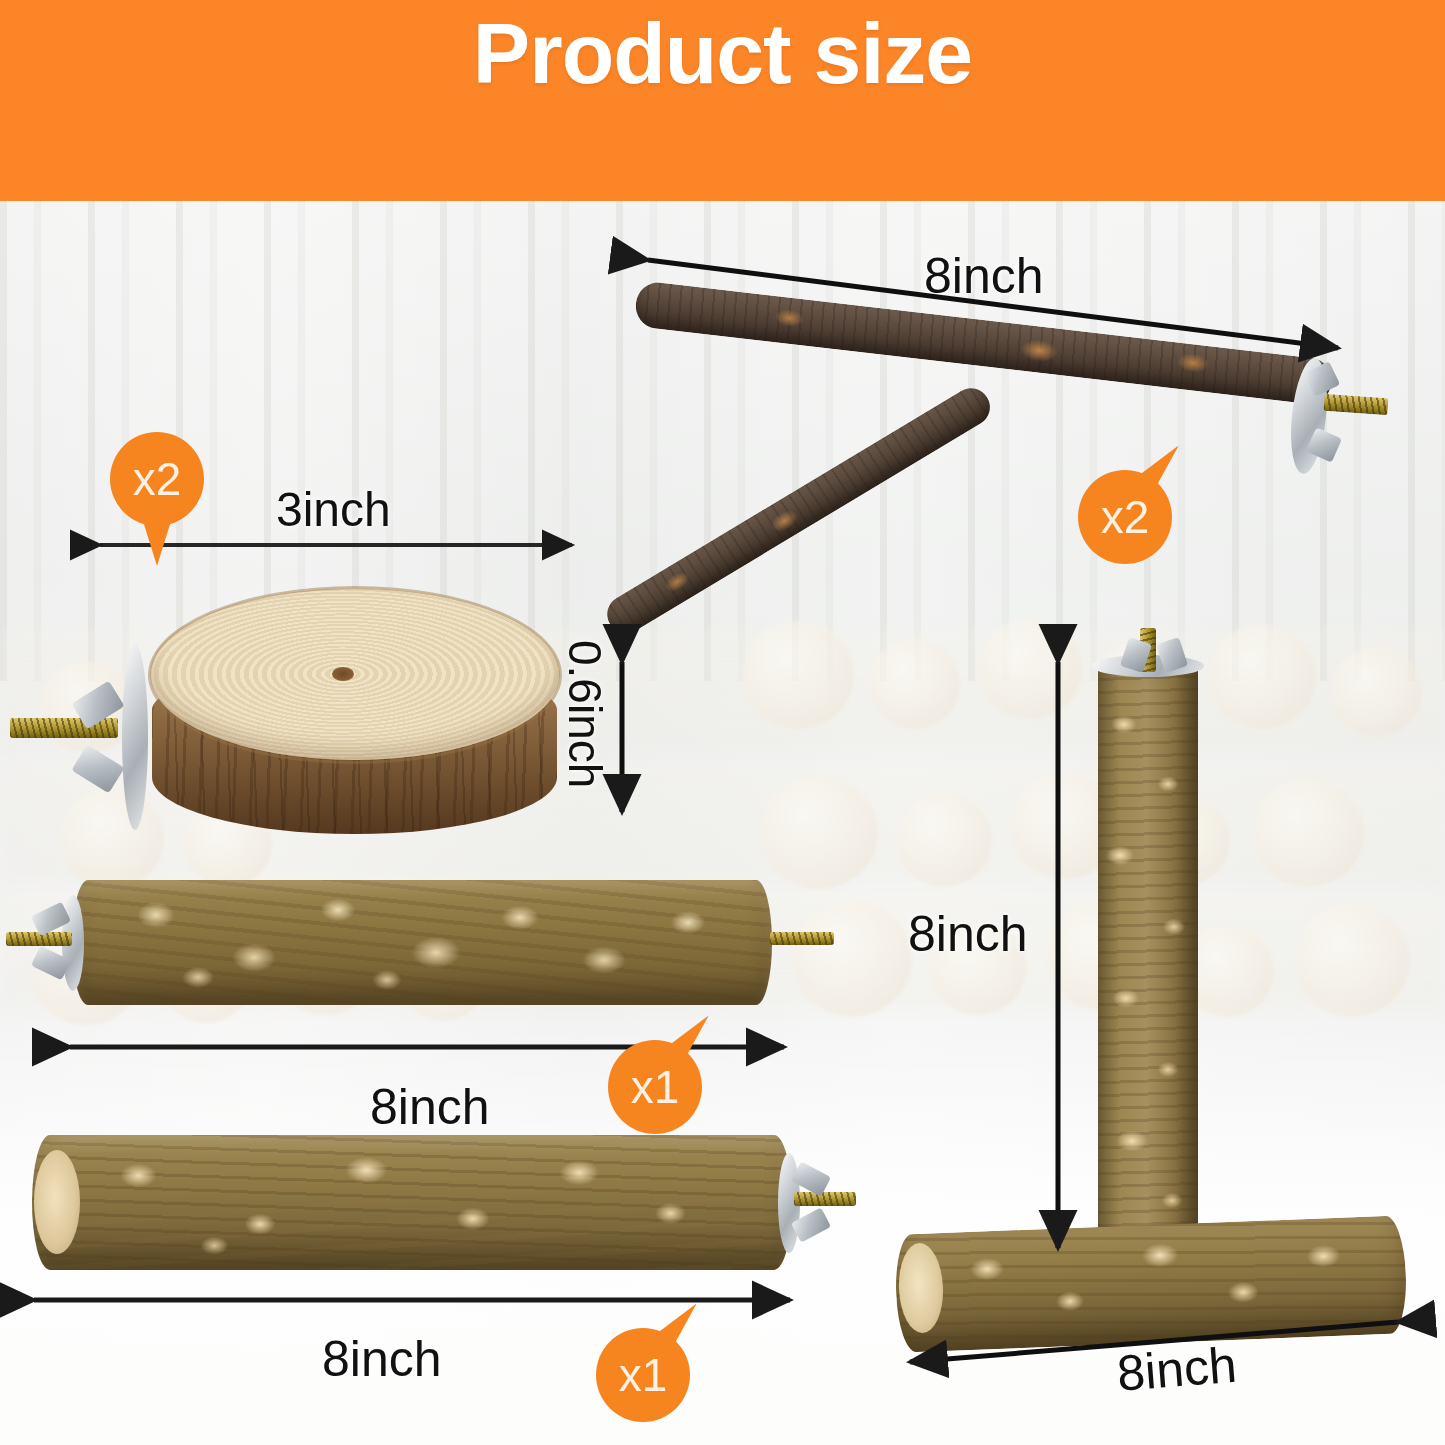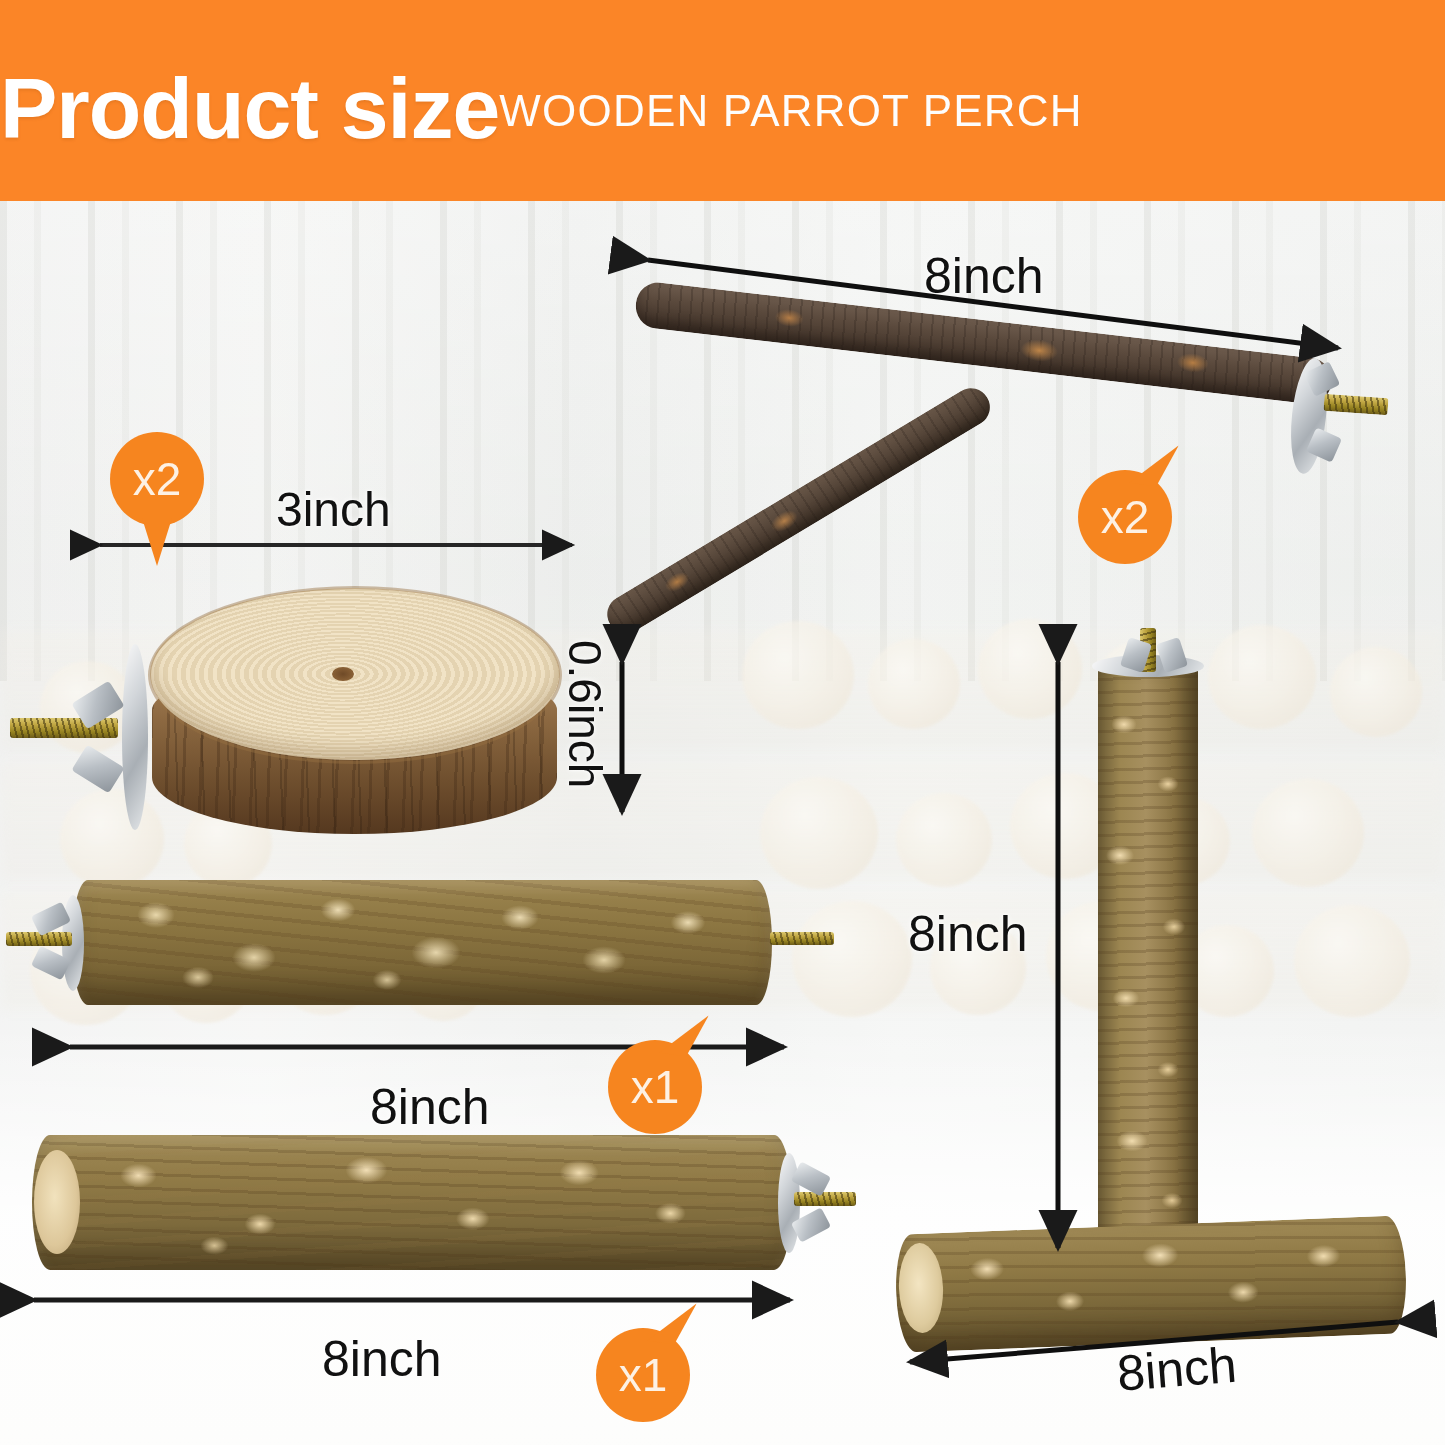--- a/index.html
+++ b/index.html
@@ -8,22 +8,22 @@
   body {
     font-family:"Liberation Sans", sans-serif;
     width:1445px; height:1445px; position:relative; overflow:hidden;
   }
   #page { position:absolute; inset:0; width:1445px; height:1445px; overflow:hidden; }
 
   
   .header {
     position:absolute; left:0; top:0; width:1445px; height:201px;
     background:#FB8527;
-    display:flex; flex-direction:row; align-items:center; justify-content:flex-start;
-    padding-top:16px;
+    display:flex; flex-direction:column; align-items:center; justify-content:flex-start;
+    padding-top:8px;
   }
   .header-title {
     font-size:86px; font-weight:bold; color:#ffffff; letter-spacing:-1px;
     line-height:1.05; font-family:"Liberation Sans", sans-serif;
     text-shadow:0 2px 3px rgba(150,70,10,.18);
   }
   .header-sub {
     font-size:44px; color:#fdfdfd; letter-spacing:1.2px; margin-top:4px;
     font-family:"Liberation Sans", sans-serif; font-weight:400;
   }
@@ -259,21 +259,20 @@
     border-radius:4px;
   }
 </style>
 </head>
 <body>
 
 <div id="page">
 
   <div class="header">
     <div class="header-title">Product size</div>
-    <div class="header-sub">WOODEN PARROT PERCH</div>
   </div>
 
   <div class="bg">
     <div class="bg-trees"></div>
 
     <div class="logrow" style="left:0; top:430px;"></div>
     <div class="logrow" style="left:0; top:560px;"></div>
     <div class="logrow" style="left:0; top:690px;"></div>
 
     <div class="logdisc" style="left:40px;  top:460px; width:96px;  height:92px;"></div>

